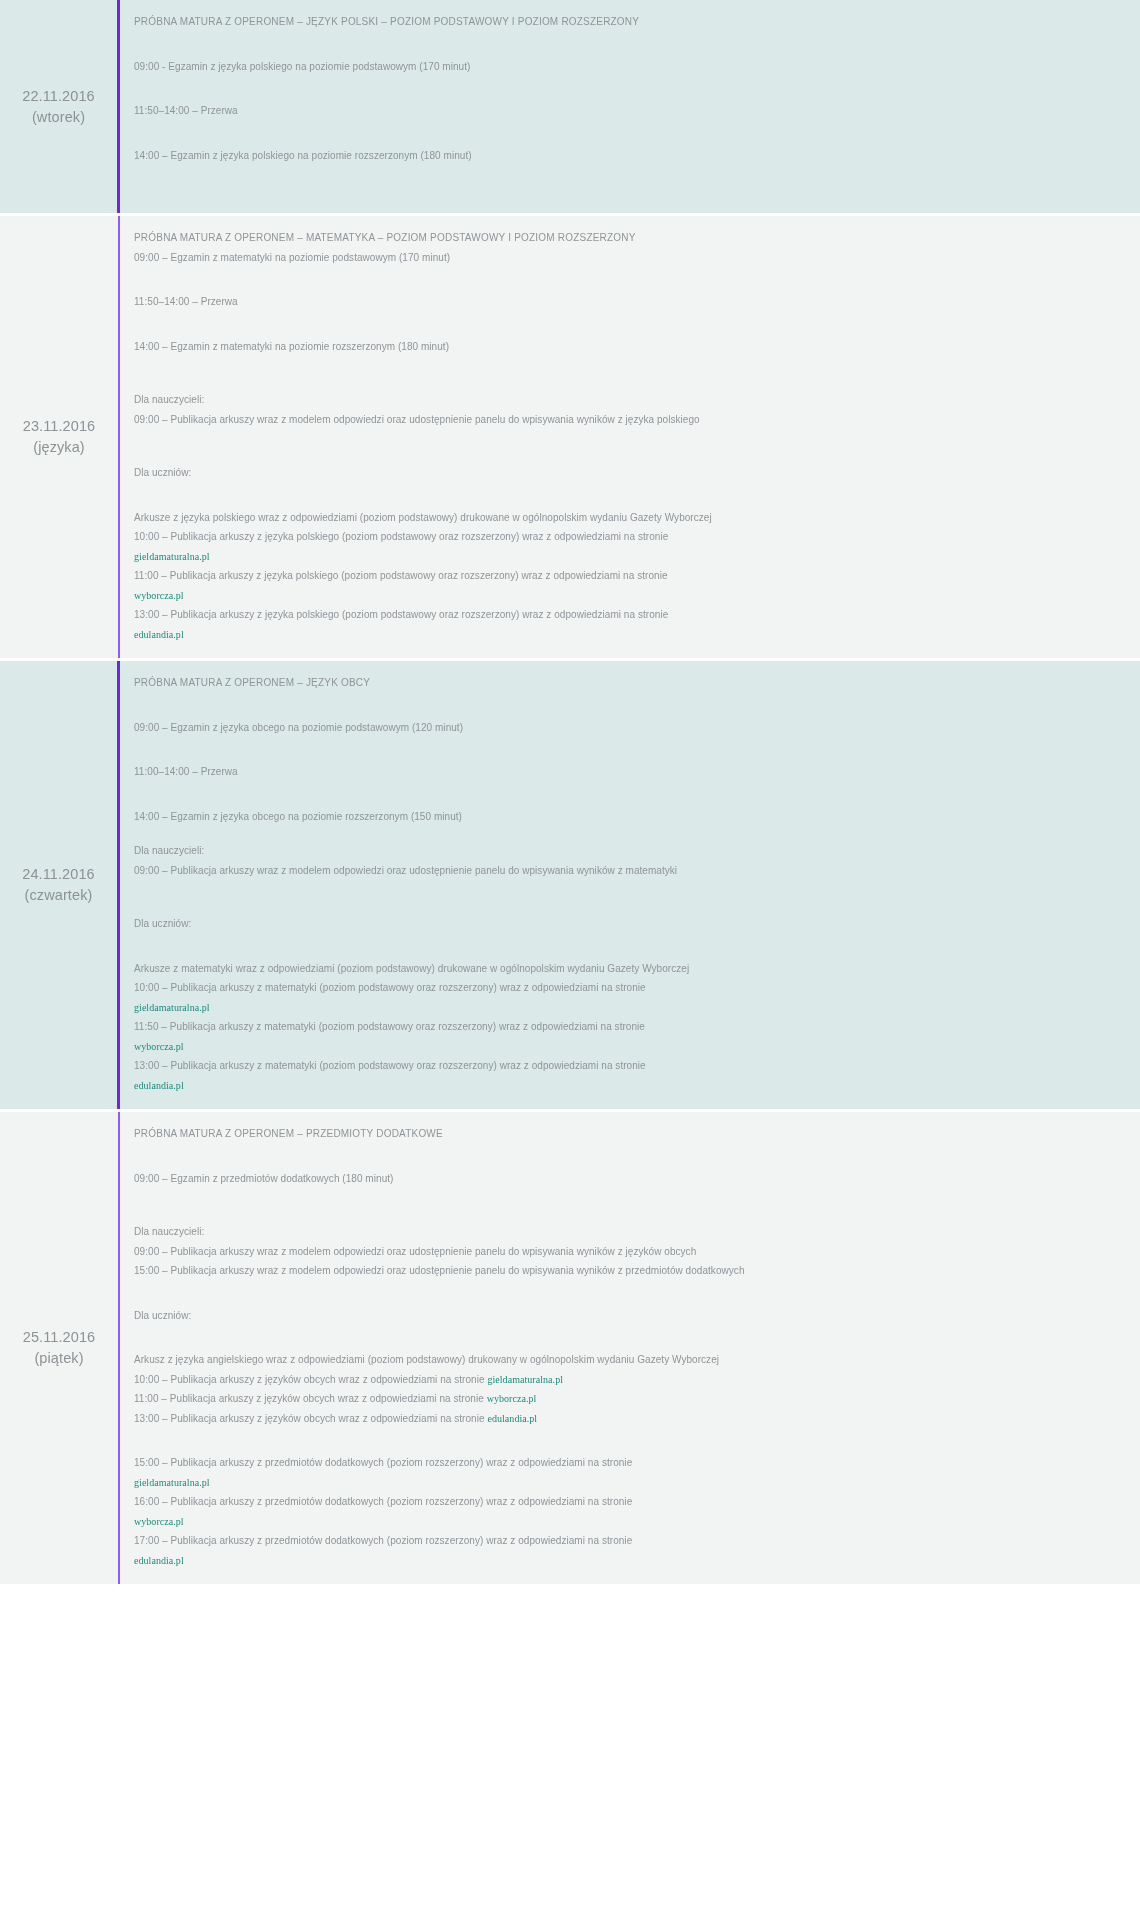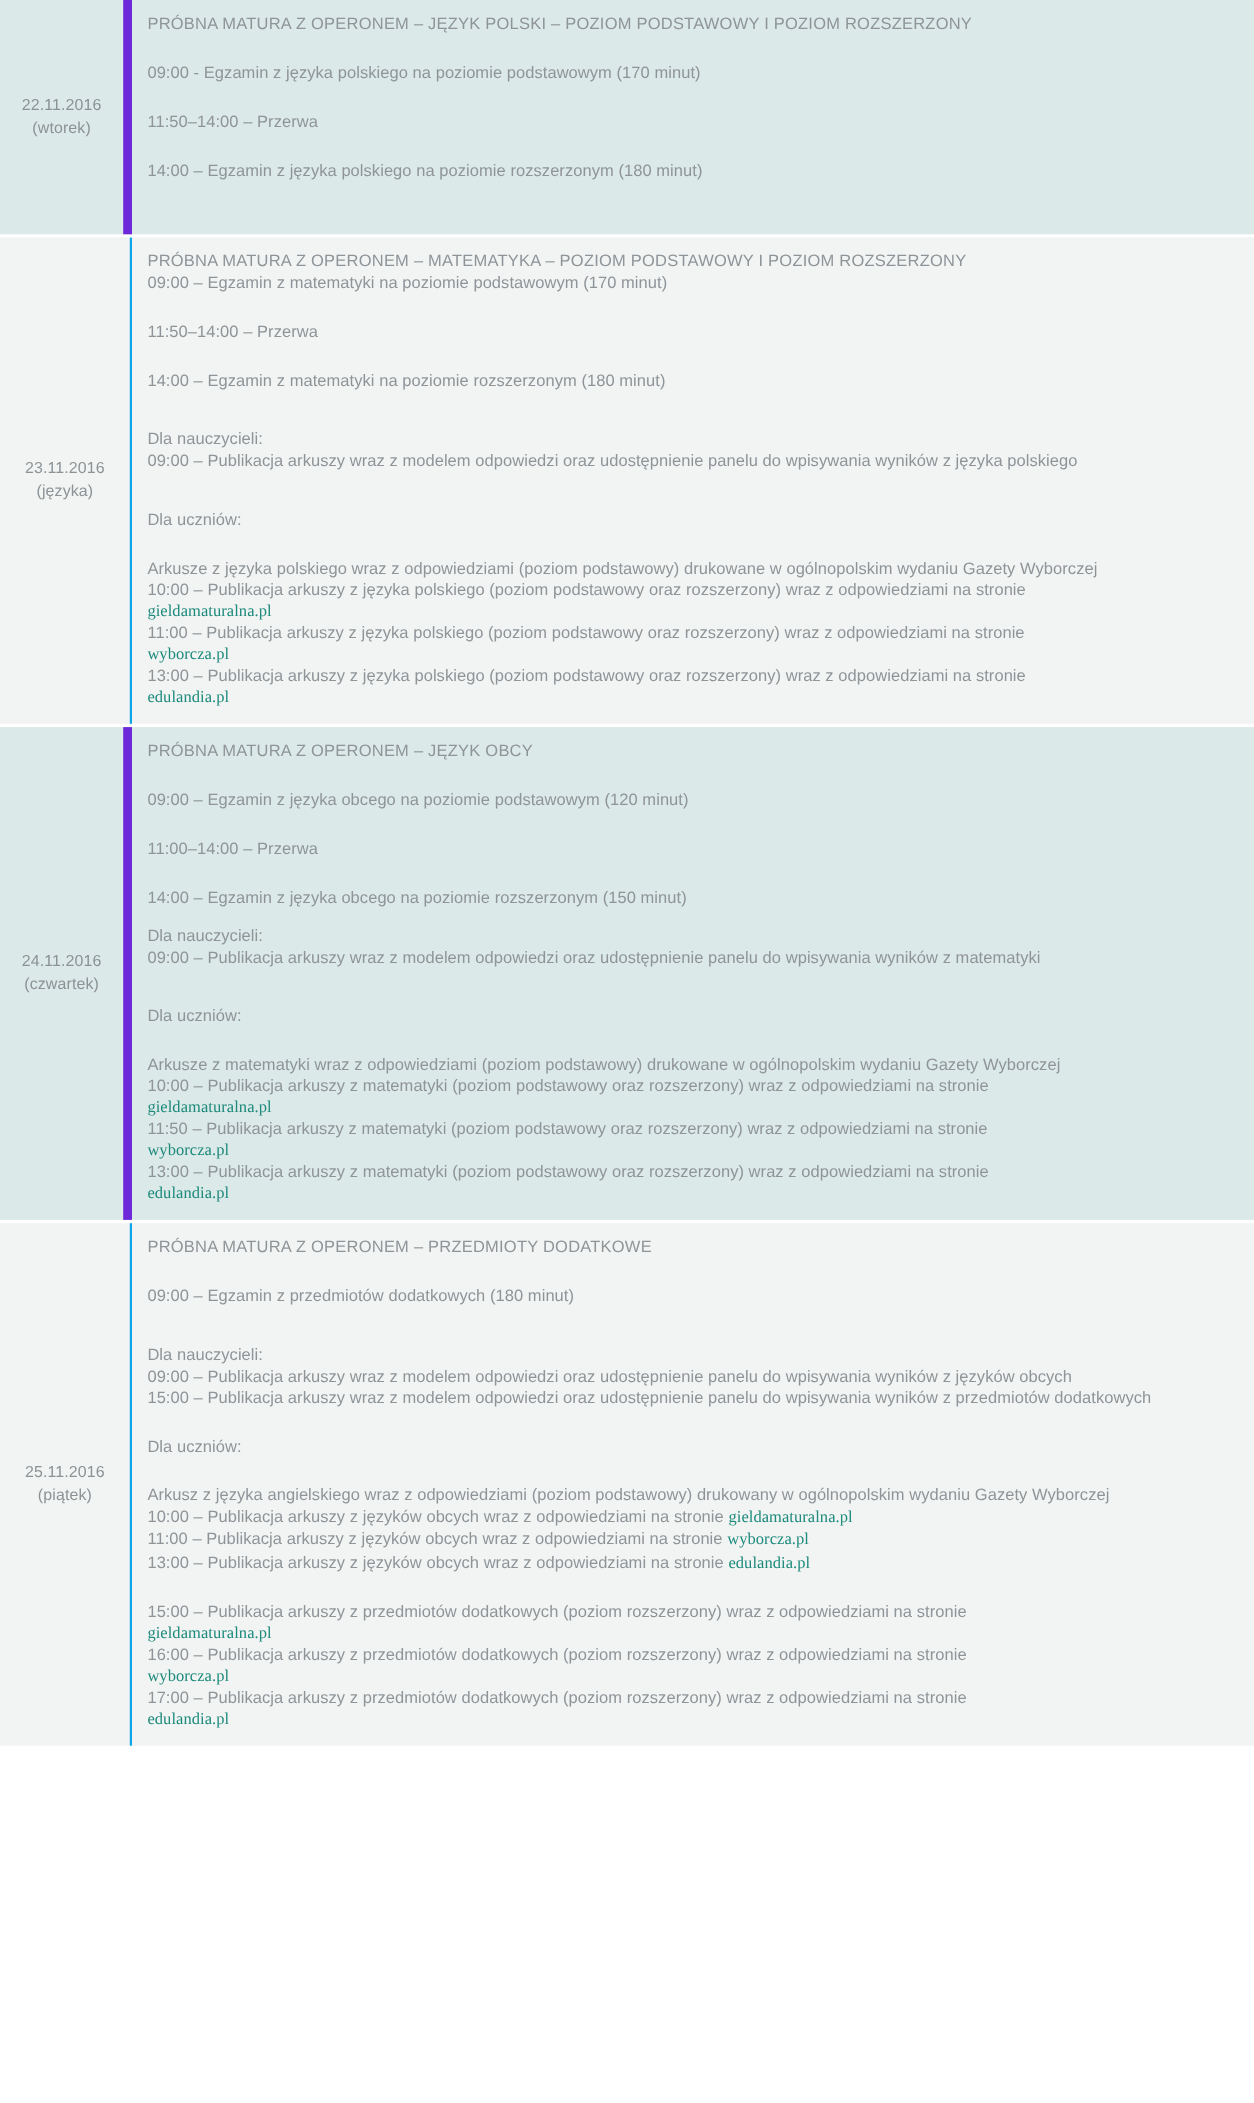--- a/index.html
+++ b/index.html
@@ -32,31 +32,31 @@
     box-sizing: border-box;
     display: flex;
     flex-direction: column;
     align-items: center;
     justify-content: center;
     text-align: center;
     color: #8c9296;
     font-size: 14.5px;
     line-height: 21px;
     letter-spacing: 0.1px;
-    border-right: 8px solid #6d28d9;
+    border-right: 3px solid #6d28d9;
     padding: 4px 2px;
   }
-  .row.tint-b .date-cell { border-right: 2px solid #0ea5e9; }
+  .row.tint-b .date-cell { border-right: 2px solid #8b5cf6; }
 
   .content-cell {
     flex: 1 1 auto;
     box-sizing: border-box;
     padding: 12px 22px 14px 14px;
     color: #8f9499;
-    font-size: 15px;
+    font-size: 10px;
     line-height: 19.5px;
     letter-spacing: 0.05px;
   }
   .p {
     margin: 0;
     padding: 0;
   }
   .gap-sm { height: 15px; }
   .gap-md { height: 25px; }
   .gap-lg { height: 34px; }

